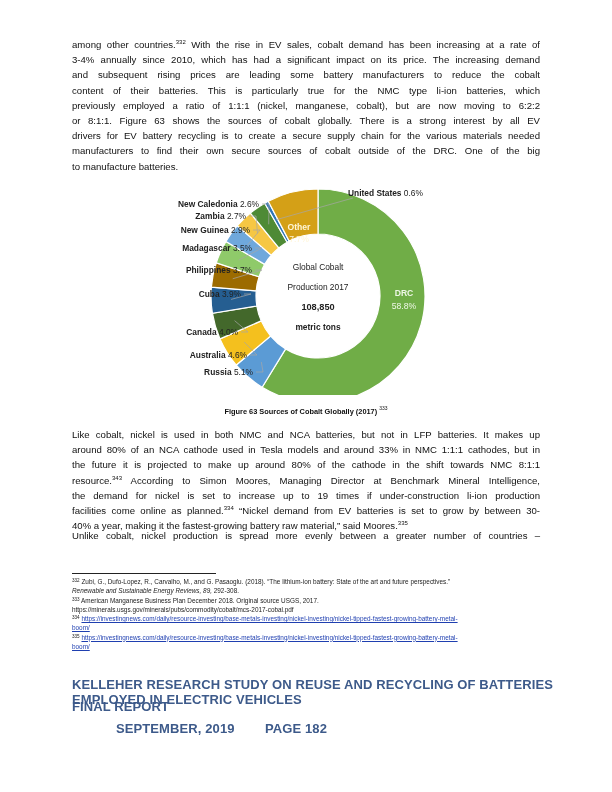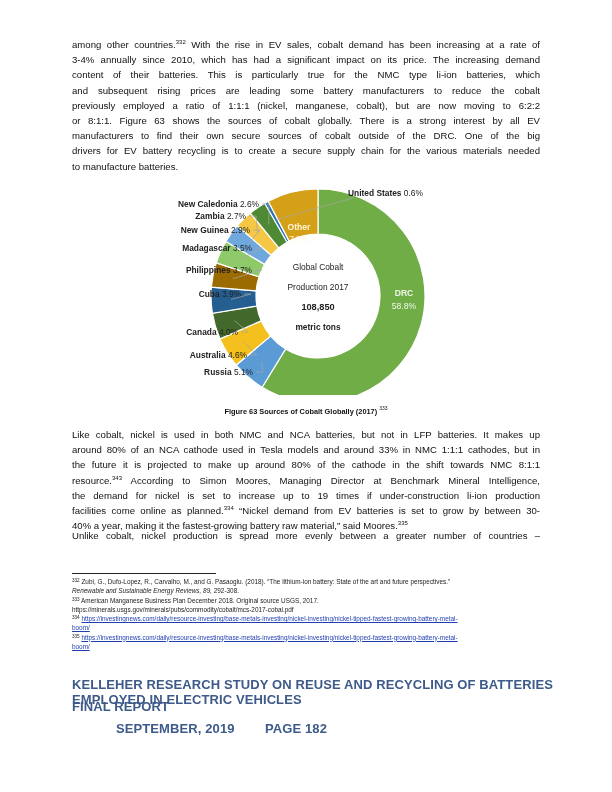--- a/index.html
+++ b/index.html
@@ -21,26 +21,26 @@
   .fn a, .fn .link { color: #1f3fb0; text-decoration: underline; }
   .fn .ital { font-style: italic; }
   .footer { position: absolute; left: 72px; font-size: 13px; color: #3d5a8a; letter-spacing: 0.1px; font-weight: bold; }
 </style>
 </head>
 <body>
 
 <div class="para" id="para-top" style="top:37px;">
   <span class="ln"><span>among other countries.</span><sup>332</sup><span> With the rise in EV sales, cobalt demand has been increasing at a  rate of</span></span>
   <span class="ln">3-4% annually since 2010, which has had a significant impact on its price. The increasing demand</span>
+  <span class="ln">and  subsequent  rising  prices  are  leading  some  battery  manufacturers  to  reduce  the  cobalt</span>
   <span class="ln">content  of  their  batteries.  This  is  particularly  true  for  the  NMC  type  li-ion  batteries,  which</span>
-  <span class="ln">and  subsequent  rising  prices  are  leading  some  battery  manufacturers  to  reduce  the  cobalt</span>
   <span class="ln">previously employed a  ratio of 1:1:1 (nickel, manganese, cobalt), but are now moving to 6:2:2</span>
   <span class="ln">or  8:1:1.  Figure  63  shows  the  sources  of  cobalt  globally.  There  is  a  strong  interest  by  all  EV</span>
+  <span class="ln">drivers for EV battery recycling is to create a secure  supply chain for the various materials needed</span>
   <span class="ln">manufacturers  to  find  their  own  secure  sources of cobalt outside of the DRC. One of the big</span>
-  <span class="ln">drivers for EV battery recycling is to create a secure  supply chain for the various materials needed</span>
   <span class="ln last">to manufacture batteries.</span>
 </div>
 
 <div id="figure">
   <svg id="donut-svg" width="310" height="215" viewBox="0 0 310 215">
       <path d="M168,9 A107,107 0 1 1 112.14276958283892,207.26318978714352 L135.63412816949545,168.88147445610184 A62,62 0 1 0 168,54 Z" fill="#70ad47" stroke="#ffffff" stroke-width="1.2"></path>
       <path d="M112.14276958283892,207.26318978714352 A107,107 0 0 1 86.26154349544956,185.04943684240817 L120.63752987586797,156.00995405821783 A62,62 0 0 0 135.63412816949545,168.88147445610184 Z" fill="#5b9bd5" stroke="#ffffff" stroke-width="1.2"></path>
       <path d="M86.26154349544956,185.04943684240817 A107,107 0 0 1 69.98387645179564,158.9166578915826 L111.2056106543115,140.86759616147776 A62,62 0 0 0 120.63752987586797,156.00995405821783 Z" fill="#f4c01e" stroke="#ffffff" stroke-width="1.2"></path>
       <path d="M69.98387645179564,158.9166578915826 A107,107 0 0 1 62.39461442081456,133.21924901589995 L106.80809433729442,125.97750877556818 A62,62 0 0 0 111.2056106543115,140.86759616147776 Z" fill="#43682b" stroke="#ffffff" stroke-width="1.2"></path>
       <path d="M62.39461442081456,133.21924901589995 A107,107 0 0 1 61.36985097515634,107.11116886538876 L106.21430617252051,110.84946233321591 A62,62 0 0 0 106.80809433729442,125.97750877556818 Z" fill="#255e91" stroke="#ffffff" stroke-width="1.2"></path>

